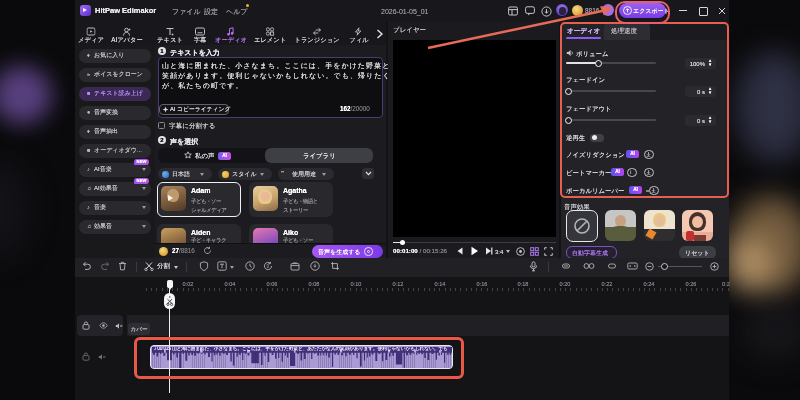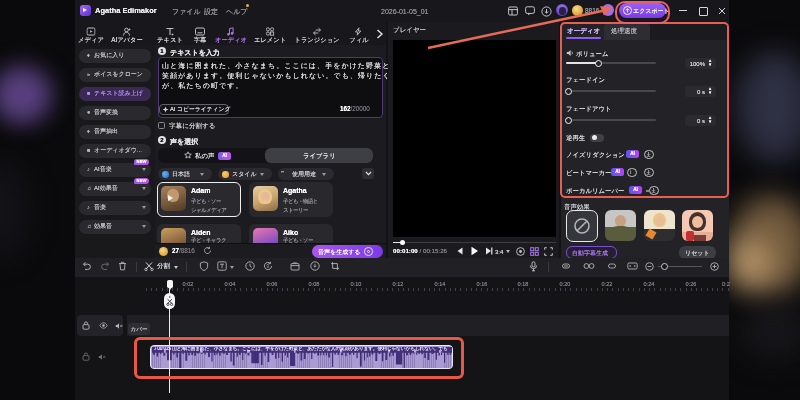--- a/index.html
+++ b/index.html
@@ -18,21 +18,21 @@
 <div class="blob" style="left:736px;top:52px;width:78px;height:110px;background:rgba(82,86,122,.5)"></div>
 <div class="blob" style="left:730px;top:196px;width:82px;height:100px;background:rgba(186,146,96,.6)"></div>
 <div class="blob" style="left:726px;top:238px;width:46px;height:52px;background:rgba(235,195,140,.55)"></div>
 <div class="blob" style="left:740px;top:300px;width:70px;height:60px;background:rgba(30,28,34,.6)"></div>
 
 <div class="ab" id="win" style="left:75px;top:0;width:654px;height:400px;background:#131316"></div>
 
 <div class="ab" style="left:75px;top:0;width:654px;height:22px;background:#18181c"></div>
 <div class="ab" style="left:80px;top:5px;width:11px;height:11px;border-radius:3px;background:linear-gradient(135deg,#a56cf5,#5b2fd0)"></div>
 <div class="ab" style="left:83px;top:8px;width:0;height:0;border-left:4px solid #fff;border-top:2.5px solid transparent;border-bottom:2.5px solid transparent"></div>
-<div class="ab txt" style="left:95px;top:7px;font-size:7.5px;font-weight:bold;color:#ececf0">Agatha Edimakor</div>
+<div class="ab txt" style="left:95px;top:7px;font-size:7.5px;font-weight:bold;color:#ececf0">HitPaw Edimakor</div>
 <div class="ab txt" style="left:172px;top:7.5px;font-size:7px;color:#9a9aa0">ファイル</div>
 <div class="ab txt" style="left:204px;top:7.5px;font-size:7px;color:#9a9aa0">設定</div>
 <div class="ab txt" style="left:226px;top:7.5px;font-size:7px;color:#9a9aa0">ヘルプ</div>
 <div class="ab" style="left:246px;top:4px;width:3px;height:3px;border-radius:50%;background:#e8b33c"></div>
 <div class="ab txt" style="left:381px;top:7.5px;font-size:7px;color:#8e8e94">2026-01-05_01</div>
 
 <svg class="ab" style="left:508px;top:6px" width="10" height="10" viewBox="0 0 10 10">
     <rect x="0.6" y="1" width="8.8" height="8" rx="1.2" fill="none" stroke="#c4c4c9" stroke-width="1"></rect>
     <path d="M0.6 3.6H9.4M4 3.6V9" stroke="#c4c4c9" stroke-width="1"></path>
   </svg>

